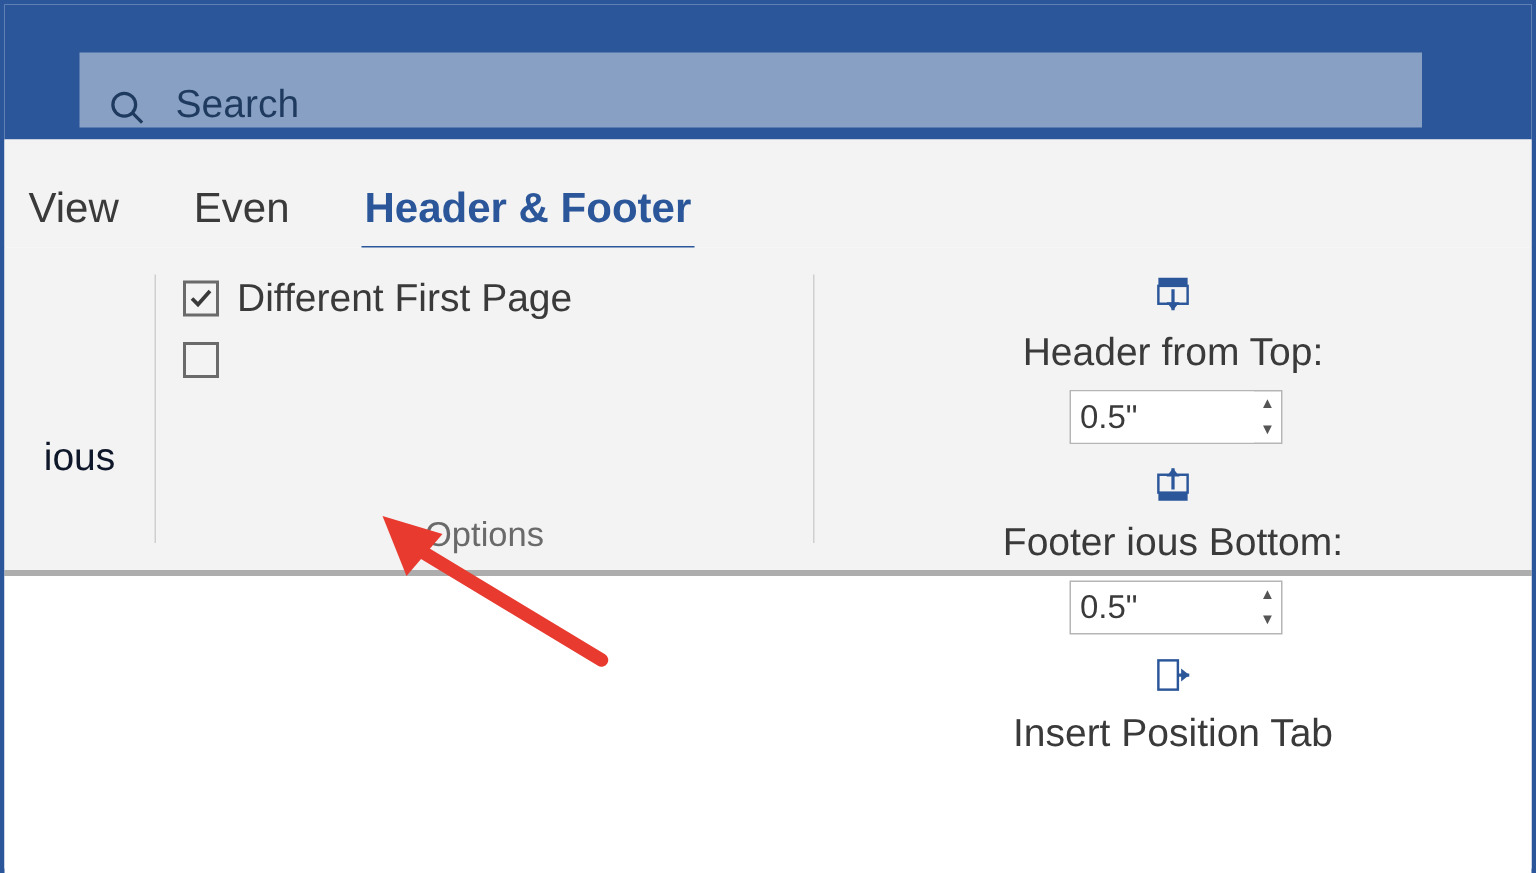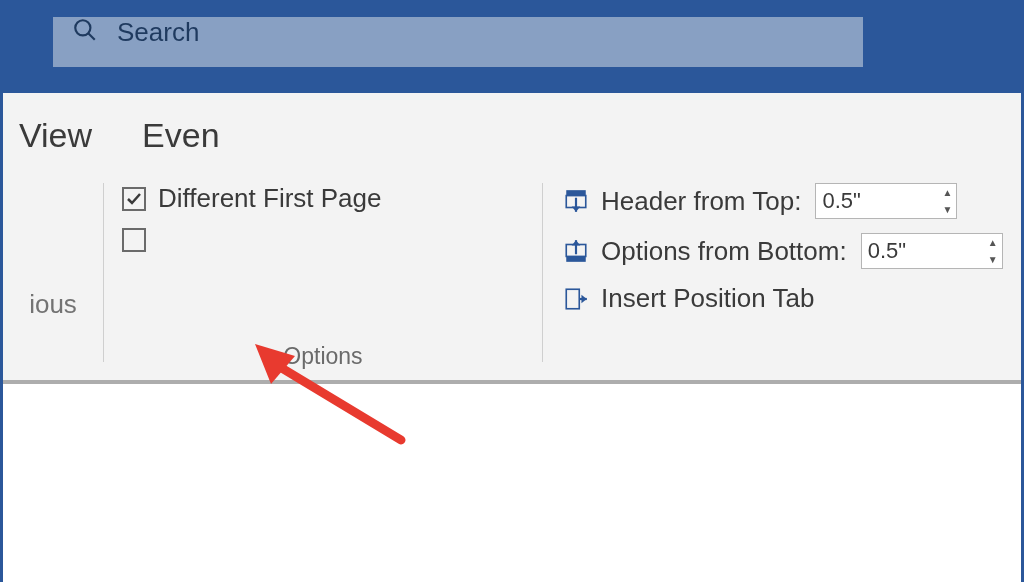--- a/index.html
+++ b/index.html
@@ -20,26 +20,26 @@
     background: #fff;
   }
   .titlebar {
     background: #2b579a;
     height: 90px;
     position: relative;
   }
   .searchbox {
     position: absolute;
     left: 50px;
-    top: 14px;
-    width: 810px;
+    top: 32px;
+    width: 895px;
     height: 50px;
     background: #88a0c3;
     display: flex;
-    align-items: flex-start;
+    align-items: flex-end;
   }
   .search-icon {
     width: 64px;
     display: flex;
     align-items: center;
     justify-content: center;
   }
   .search-placeholder {
     color: #1f3a5f;
     font-size: 26px;
@@ -47,21 +47,21 @@
   .tabs {
     display: flex;
     align-items: flex-end;
     gap: 46px;
     padding: 12px 14px 0 14px;
     background: #f3f3f3;
     height: 60px;
     position: relative;
   }
   .tab {
-    font-size: 34px;
+    font-size: 28px;
     color: #3a3a3a;
     padding: 4px 2px 10px 2px;
     cursor: pointer;
   }
   .tab.active {
     color: #2b579a;
     font-weight: 600;
     position: relative;
   }
   .tab.active::after {
@@ -77,21 +77,21 @@
     height: 215px;
     position: relative;
   }
   .prev-group {
     width: 100px;
     display:flex;
     flex-direction:column;
     justify-content:flex-end;
     align-items:center;
     padding-bottom:60px;
-    color:#737373;
+    color:#0f172a;
     font-size:26px;
   }
   .divider {
     width: 1px;
     background: #cfcfcf;
     margin: 18px 0 18px 0;
   }
   .group {
     display: flex;
     flex-direction: column;
@@ -121,20 +121,21 @@
     align-items: center;
     justify-content: center;
     box-sizing: border-box;
   }
   .pos-row {
     display: flex;
     align-items: center;
     gap: 10px;
     font-size: 26px;
     color: #3a3a3a;
+    flex-direction: column;
   }
   .pos-icon { width:30px; display:flex; justify-content:center;}
   .spinner {
     border: 1px solid #b5b5b5;
     background: #fff;
     width: 140px;
     height: 34px;
     display: flex;
     align-items: stretch;
     margin-left: 4px;
@@ -189,20 +190,21 @@
             <line x1="15" y1="15" x2="21" y2="21" stroke="#1f3a5f" stroke-width="2"></line>
           </svg>
       </span>
       <span class="search-placeholder">Search</span>
     </div>
   </div>
 
   <div class="tabs">
     <div class="tab">View</div>
     <div class="tab">Even</div>
+    <div class="tab active">Header &amp; Footer</div>
   </div>
 
   <div class="ribbon">
 
     <div class="prev-group">
       <span>ious</span>
     </div>
 
     <div class="divider"></div>
 
@@ -247,21 +249,21 @@
         </div>
         <div class="pos-row">
           <span class="pos-icon">
             <svg width="26" height="26" viewBox="0 0 24 24">
                 <rect x="3" y="17" width="18" height="5" fill="#2b579a"></rect>
                 <rect x="3" y="6" width="18" height="11" fill="none" stroke="#2b579a" stroke-width="1.5"></rect>
                 <line x1="12" y1="2" x2="12" y2="15" stroke="#2b579a" stroke-width="2"></line>
                 <polygon points="12,2 8,7 16,7" fill="#2b579a"></polygon>
               </svg>
           </span>
-          <span>Options from Bottom:</span>
+          <span>Footer ious Bottom:</span>
           <div class="spinner">
             <input value="0.5&quot;" style="">
             <div class="spin-buttons">
               <div class="spin-btn">▲</div>
               <div class="spin-btn">▼</div>
             </div>
           </div>
         </div>
         <div class="pos-row" style="cursor:pointer;">
           <span class="pos-icon">

